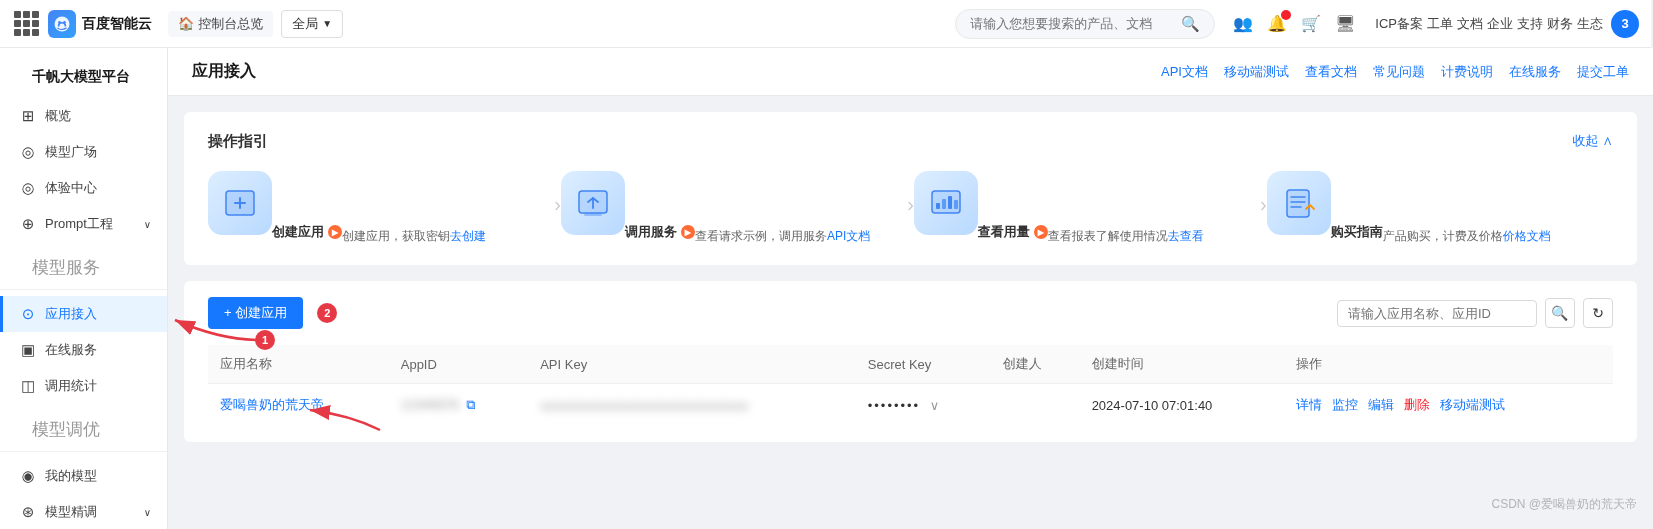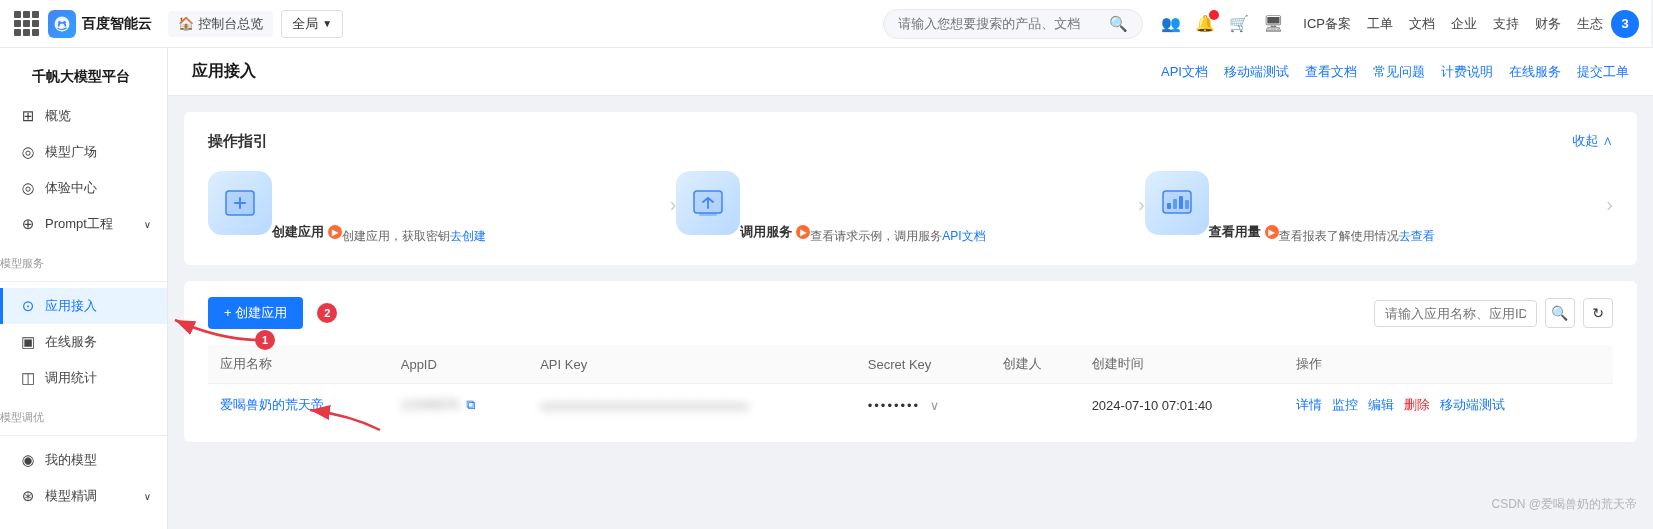--- a/index.html
+++ b/index.html
@@ -16,34 +16,34 @@
     .brand-logo { display: flex; align-items: center; gap: 6px; font-weight: 600; font-size: 14px; color: #1a1a1a; margin-right: 8px; }
     .logo-icon { width: 28px; height: 28px; background: linear-gradient(135deg, #4285f4, #34a0ff); border-radius: 6px; display: flex; align-items: center; justify-content: center; }
     .logo-icon svg { width: 20px; height: 20px; }
     .nav-home { display: flex; align-items: center; gap: 4px; padding: 4px 10px; border-radius: 4px; background: #f5f7fa; font-size: 13px; color: #444; cursor: pointer; }
     .nav-select { display: flex; align-items: center; gap: 4px; padding: 4px 10px; border-radius: 4px; border: 1px solid #ddd; font-size: 13px; background: #fff; cursor: pointer; }
     .search-box { margin-left: auto; display: flex; align-items: center; background: #f5f7fa; border-radius: 20px; padding: 5px 14px; gap: 6px; width: 260px; border: 1px solid #e8e8e8; }
     .search-input { border: none; background: transparent; outline: none; font-size: 13px; color: #999; width: 100%; }
     .nav-icons { display: flex; align-items: center; gap: 14px; margin-left: 10px; }
     .nav-icon { width: 20px; height: 20px; display: flex; align-items: center; justify-content: center; cursor: pointer; color: #555; font-size: 16px; position: relative; }
     .nav-badge { position: absolute; top: -4px; right: -4px; background: #f5222d; border-radius: 50%; width: 10px; height: 10px; font-size: 8px; color: #fff; display: flex; align-items: center; justify-content: center; }
-    .nav-links { display: flex; align-items: flex-start; gap: 16px; margin-left: 12px; font-size: 13px; color: #444; }
+    .nav-links { display: flex; align-items: flex-start; gap: 4px; margin-left: 12px; font-size: 13px; color: #444; }
     .nav-link { cursor: pointer; white-space: nowrap; }
     .user-avatar { width: 28px; height: 28px; background: #1677ff; border-radius: 50%; display: flex; align-items: center; justify-content: center; color: #fff; font-size: 13px; font-weight: 600; cursor: pointer; }
 
     
     .layout { display: flex; margin-top: 48px; height: calc(100vh - 48px); }
 
     
     .sidebar { width: 168px; background: #fff; border-right: 1px solid #e8e8e8; overflow-y: auto; flex-shrink: 0; padding: 12px 0; }
     .sidebar-title { font-size: 14px; font-weight: 600; color: #1a1a1a; padding: 8px 32px 12px; }
     .sidebar-item { display: flex; align-items: center; gap: 8px; padding: 9px 16px; cursor: pointer; font-size: 13px; color: #444; border-left: 3px solid transparent; }
     .sidebar-item.active { background: #e8f4ff; color: #1677ff; border-left-color: #1677ff; font-weight: 500; }
     .sidebar-item .item-icon { font-size: 15px; width: 18px; text-align: center; }
-    .sidebar-section { font-size: 11px; color: #999; padding: 10px 0 4px; margin-top: 4px; }
+    .sidebar-section { font-size: 17px; color: #999; padding: 10px 32px 4px; margin-top: 4px; }
     .sidebar-item.has-arrow { display: flex; justify-content: space-between; }
     .sidebar-item .arrow { margin-left: auto; font-size: 10px; }
 
     
     .main { flex: 1; overflow-y: auto; background: #f0f2f5; }
 
     
     .content-header { background: #fff; padding: 0 24px; height: 48px; display: flex; align-items: center; justify-content: space-between; border-bottom: 1px solid #e8e8e8; }
     .page-title { font-size: 16px; font-weight: 600; color: #1a1a1a; }
     .header-links { display: flex; gap: 16px; font-size: 13px; color: #1677ff; }
@@ -60,21 +60,21 @@
     .step-title .play-icon { width: 14px; height: 14px; background: #ff6b35; border-radius: 50%; display: flex; align-items: center; justify-content: center; font-size: 8px; color: #fff; }
     .step-desc { font-size: 12px; color: #666; line-height: 1.5; }
     .step-link { color: #1677ff; font-size: 12px; cursor: pointer; }
     .step-arrow { font-size: 20px; color: #ccc; margin-top: 22px; flex-shrink: 0; }
 
     
     .app-section { background: #fff; margin: 12px 16px 16px; border-radius: 6px; padding: 16px 24px; }
     .app-toolbar { display: flex; align-items: center; justify-content: space-between; margin-bottom: 16px; }
     .create-btn { display: flex; align-items: center; gap: 6px; background: #1677ff; color: #fff; border: none; border-radius: 4px; padding: 7px 16px; font-size: 13px; cursor: pointer; font-weight: 500; }
     .search-app { display: flex; align-items: center; gap: 8px; }
-    .app-search-input { border: 1px solid #d9d9d9; border-radius: 4px; padding: 5px 10px; font-size: 13px; color: #bbb; width: 163px; outline: none; }
+    .app-search-input { border: 1px solid #d9d9d9; border-radius: 4px; padding: 5px 10px; font-size: 13px; color: #bbb; width: 200px; outline: none; }
     .app-search-btn { width: 30px; height: 30px; border: 1px solid #d9d9d9; border-radius: 4px; display: flex; align-items: center; justify-content: center; cursor: pointer; background: #fff; }
     .refresh-btn { width: 30px; height: 30px; border: 1px solid #d9d9d9; border-radius: 4px; display: flex; align-items: center; justify-content: center; cursor: pointer; background: #fff; }
 
     
     .app-table { width: 100%; border-collapse: collapse; }
     .app-table th { text-align: left; padding: 10px 12px; font-size: 13px; color: #666; border-bottom: 1px solid #f0f0f0; font-weight: 500; background: #fafafa; }
     .app-table td { padding: 12px 12px; font-size: 13px; color: #333; border-bottom: 1px solid #f5f5f5; vertical-align: middle; }
     .app-table tr:last-child td { border-bottom: none; }
     .app-link { color: #1677ff; cursor: pointer; text-decoration: none; }
     .secret-dots { letter-spacing: 2px; color: #333; }
@@ -295,20 +295,37 @@
           <div class="step-title">
             <span>查看用量</span>
             <div class="play-icon">▶</div>
           </div>
           <div class="step-desc">查看报表了解使用情况</div>
           <span class="step-link">去查看</span>
         </div>
 
         <div class="step-arrow">›</div>
 
+        <div class="guide-step">
+          <div class="step-icon-wrapper" style="background: linear-gradient(135deg, #ddeeff, #b8d9ff);">
+            <svg width="36" height="36" viewBox="0 0 36 36" fill="none">
+              <rect x="6" y="5" width="22" height="27" rx="3" fill="#5b9cf6" opacity="0.2"></rect>
+              <rect x="6" y="5" width="22" height="27" rx="3" stroke="#4285f4" stroke-width="1.5"></rect>
+              <line x1="10" y1="12" x2="24" y2="12" stroke="#4285f4" stroke-width="1.5" stroke-linecap="round"></line>
+              <line x1="10" y1="17" x2="24" y2="17" stroke="#4285f4" stroke-width="1.5" stroke-linecap="round"></line>
+              <line x1="10" y1="22" x2="20" y2="22" stroke="#4285f4" stroke-width="1.5" stroke-linecap="round"></line>
+              <path d="M25 24 L29 20 L33 24" stroke="#ff9500" stroke-width="1.8" stroke-linecap="round" stroke-linejoin="round" fill="none"></path>
+            </svg>
+          </div>
+          <div class="step-title">
+            <span>购买指南</span>
+          </div>
+          <div class="step-desc">产品购买，计费及价格</div>
+          <span class="step-link">价格文档</span>
+        </div>
 
       </div>
     </div>
 
     <div class="app-section">
       <div class="app-toolbar">
         <div style="display:flex; align-items:center; gap:10px;">
           <button class="create-btn">+ 创建应用</button>
 
           <span class="annotation-circle" style="margin-left:4px;">2</span>

